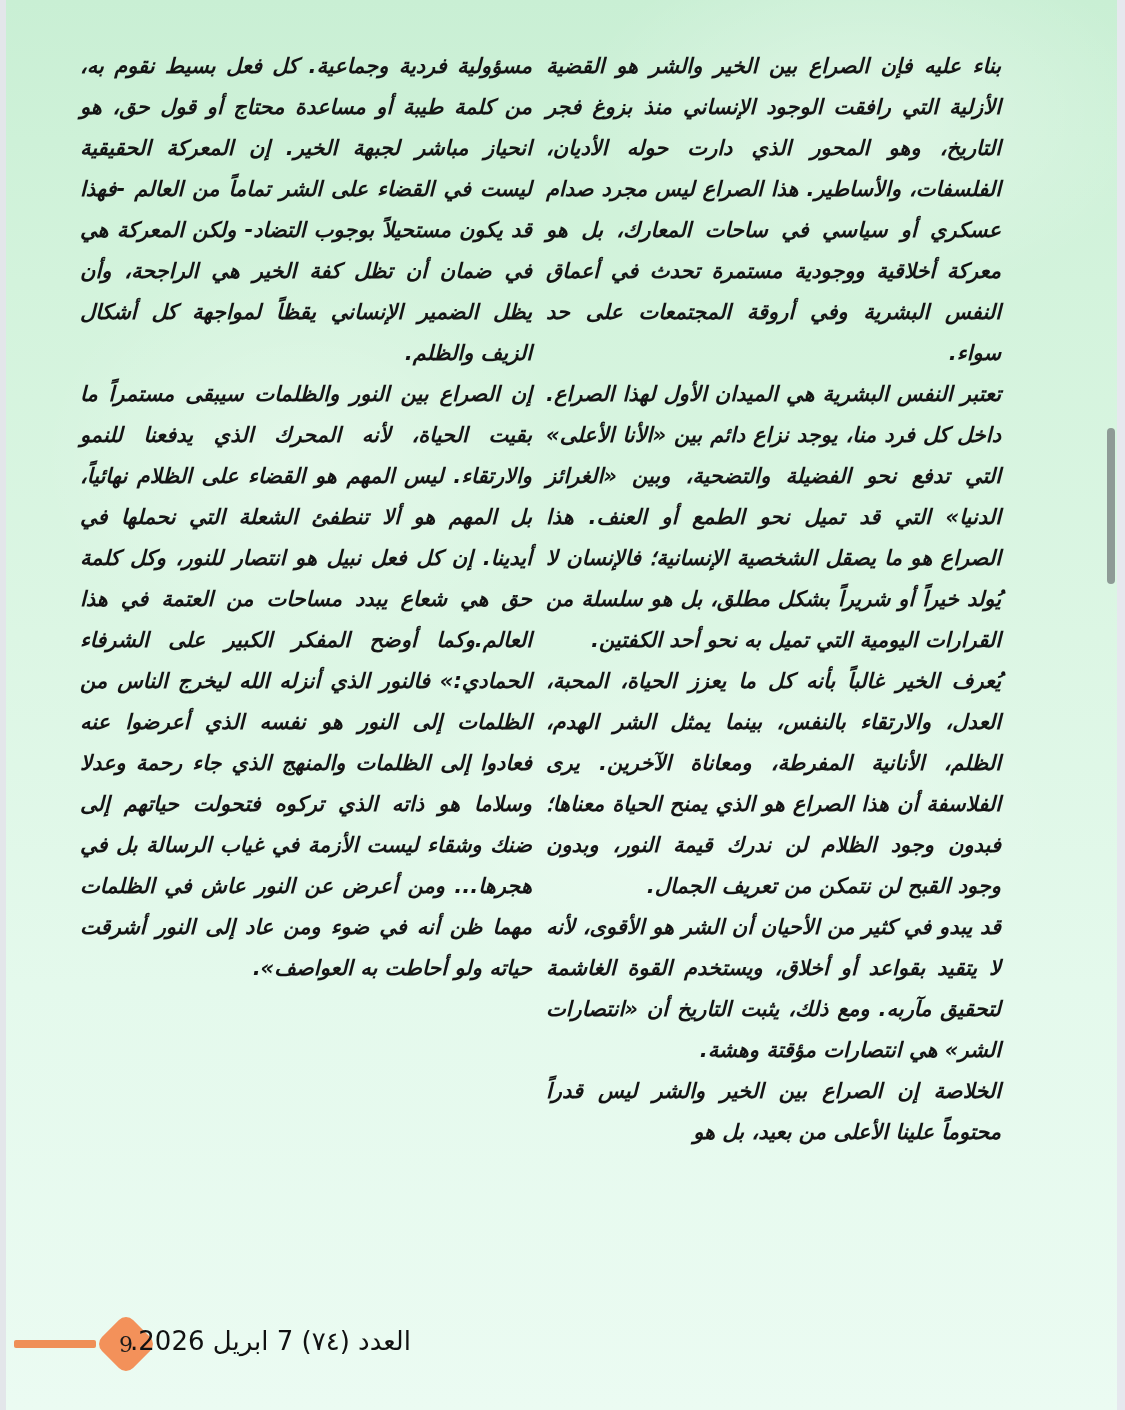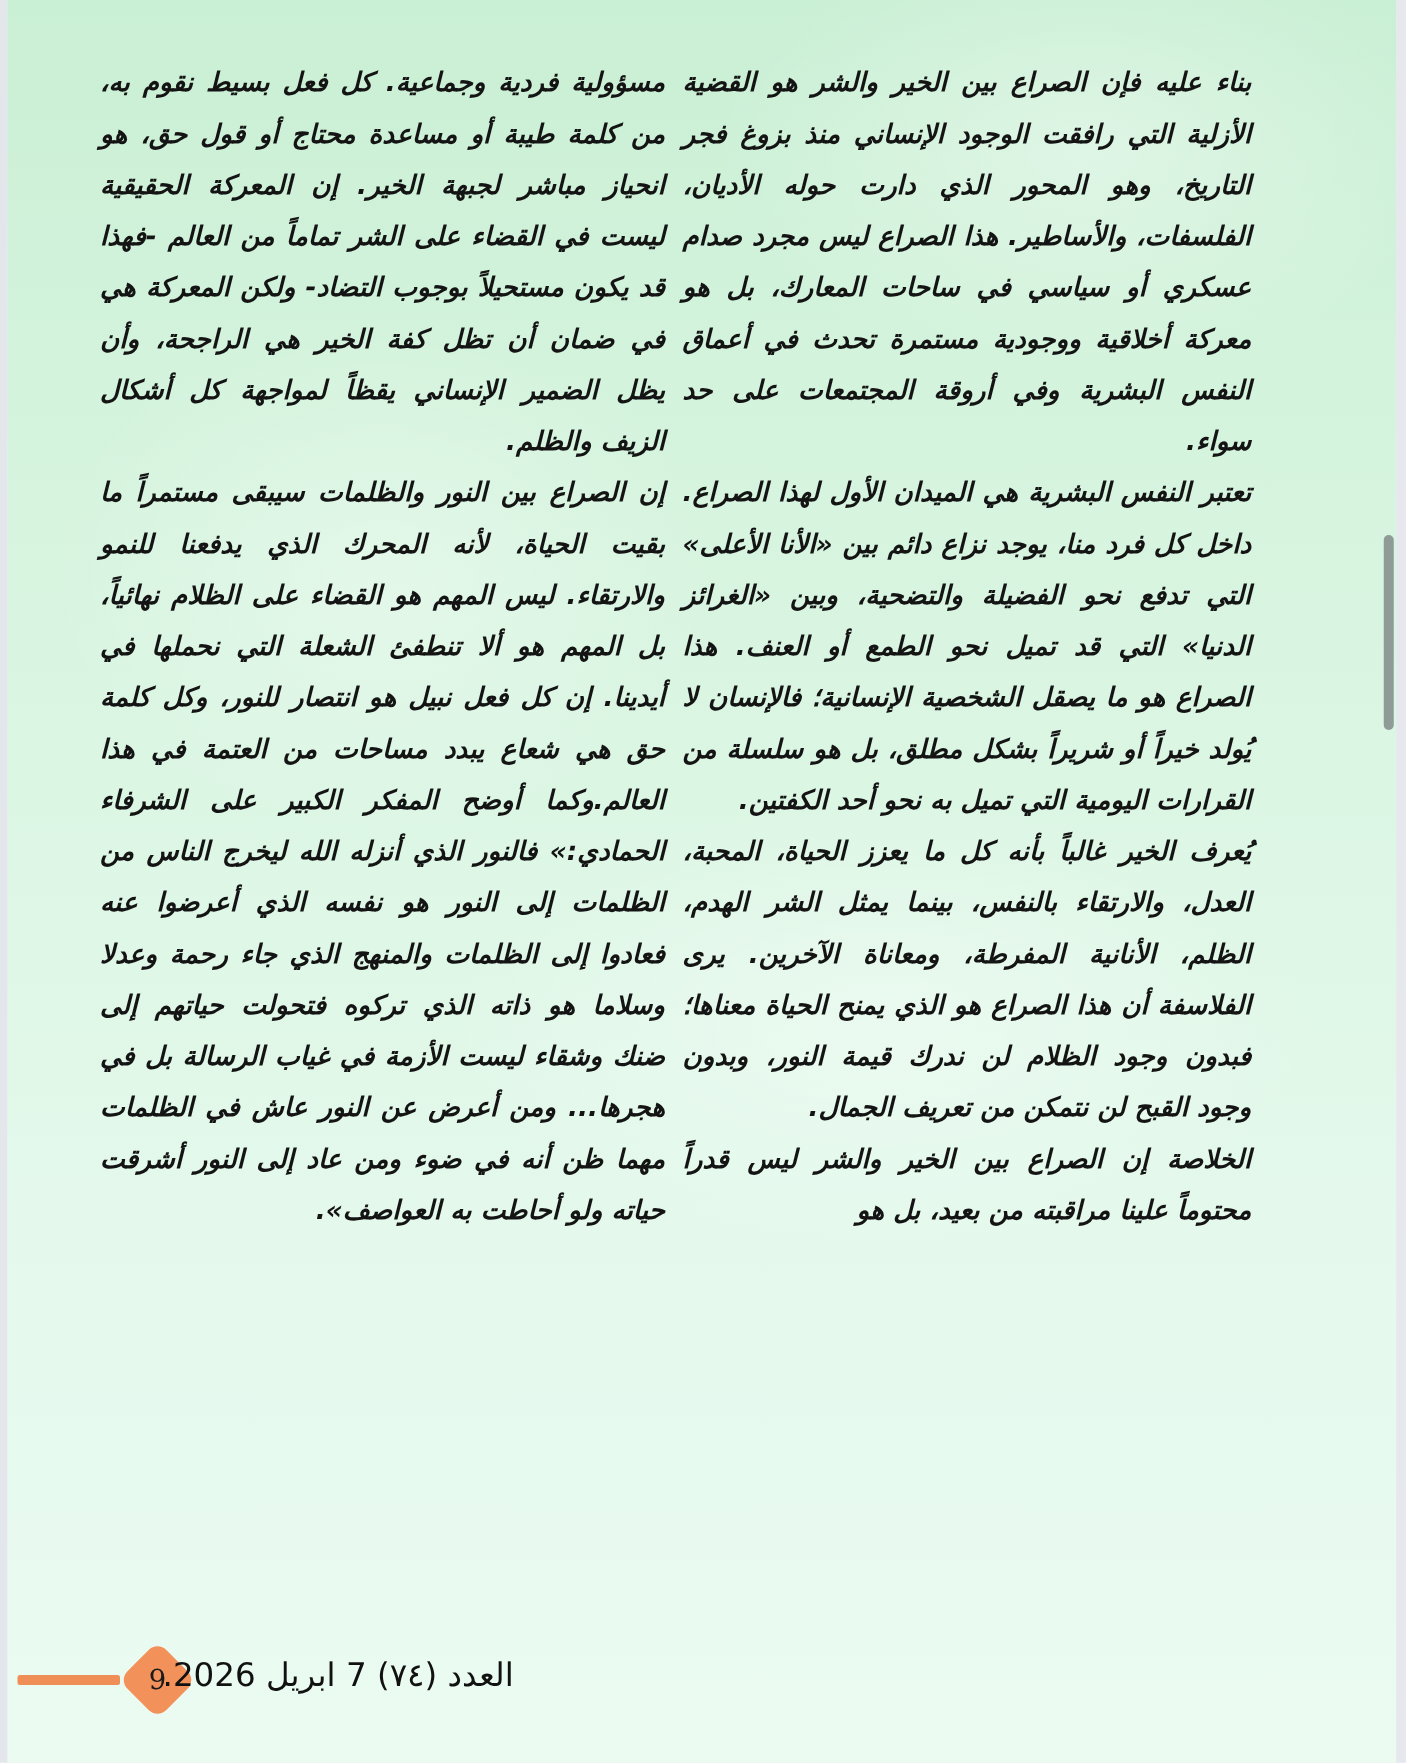--- a/index.html
+++ b/index.html
@@ -68,21 +68,22 @@
 <body>
 
 <div class="left-edge"></div>
 
 <div class="page">
 
   <div class="column col-right">
     <p>بناء عليه فإن الصراع بين الخير والشر هو القضية الأزلية التي رافقت الوجود الإنساني منذ بزوغ فجر التاريخ، وهو المحور الذي دارت حوله الأديان، الفلسفات، والأساطير. هذا الصراع ليس مجرد صدام عسكري أو سياسي في ساحات المعارك، بل هو معركة أخلاقية ووجودية مستمرة تحدث في أعماق النفس البشرية وفي أروقة المجتمعات على حد سواء.</p>
     <p>تعتبر النفس البشرية هي الميدان الأول لهذا الصراع. داخل كل فرد منا، يوجد نزاع دائم بين «الأنا الأعلى» التي تدفع نحو الفضيلة والتضحية، وبين «الغرائز الدنيا» التي قد تميل نحو الطمع أو العنف. هذا الصراع هو ما يصقل الشخصية الإنسانية؛ فالإنسان لا يُولد خيراً أو شريراً بشكل مطلق، بل هو سلسلة من القرارات اليومية التي تميل به نحو أحد الكفتين.</p>
     <p>يُعرف الخير غالباً بأنه كل ما يعزز الحياة، المحبة، العدل، والارتقاء بالنفس، بينما يمثل الشر الهدم، الظلم، الأنانية المفرطة، ومعاناة الآخرين. يرى الفلاسفة أن هذا الصراع هو الذي يمنح الحياة معناها؛ فبدون وجود الظلام لن ندرك قيمة النور، وبدون وجود القبح لن نتمكن من تعريف الجمال.</p>
-    <p>الخلاصة إن الصراع بين الخير والشر ليس قدراً محتوماً علينا مراقبته من بعيد، بل هو</p>
+    <p>قد يبدو في كثير من الأحيان أن الشر هو الأقوى، لأنه لا يتقيد بقواعد أو أخلاق، ويستخدم القوة الغاشمة لتحقيق مآربه. ومع ذلك، يثبت التاريخ أن «انتصارات الشر» هي انتصارات مؤقتة وهشة.</p>
+    <p>الخلاصة إن الصراع بين الخير والشر ليس قدراً محتوماً علينا الأعلى من بعيد، بل هو</p>
   </div>
 
   <div class="column col-left">
     <p>مسؤولية فردية وجماعية. كل فعل بسيط نقوم به، من كلمة طيبة أو مساعدة محتاج أو قول حق، هو انحياز مباشر لجبهة الخير. إن المعركة الحقيقية ليست في القضاء على الشر تماماً من العالم -فهذا قد يكون مستحيلاً بوجوب التضاد- ولكن المعركة هي في ضمان أن تظل كفة الخير هي الراجحة، وأن يظل الضمير الإنساني يقظاً لمواجهة كل أشكال الزيف والظلم.</p>
     <p>إن الصراع بين النور والظلمات سيبقى مستمراً ما بقيت الحياة، لأنه المحرك الذي يدفعنا للنمو والارتقاء. ليس المهم هو القضاء على الظلام نهائياً، بل المهم هو ألا تنطفئ الشعلة التي نحملها في أيدينا. إن كل فعل نبيل هو انتصار للنور، وكل كلمة حق هي شعاع يبدد مساحات من العتمة في هذا العالم.وكما أوضح المفكر الكبير على الشرفاء الحمادي:» فالنور الذي أنزله الله ليخرج الناس من الظلمات إلى النور هو نفسه الذي أعرضوا عنه فعادوا إلى الظلمات والمنهج الذي جاء رحمة وعدلا وسلاما هو ذاته الذي تركوه فتحولت حياتهم إلى ضنك وشقاء ليست الأزمة في غياب الرسالة بل في هجرها... ومن أعرض عن النور عاش في الظلمات مهما ظن أنه في ضوء ومن عاد إلى النور أشرقت حياته ولو أحاطت به العواصف».</p>
   </div>
 
   <div class="footer-line"></div>
   <div class="page-badge"></div>
   <div class="page-number">9</div>

